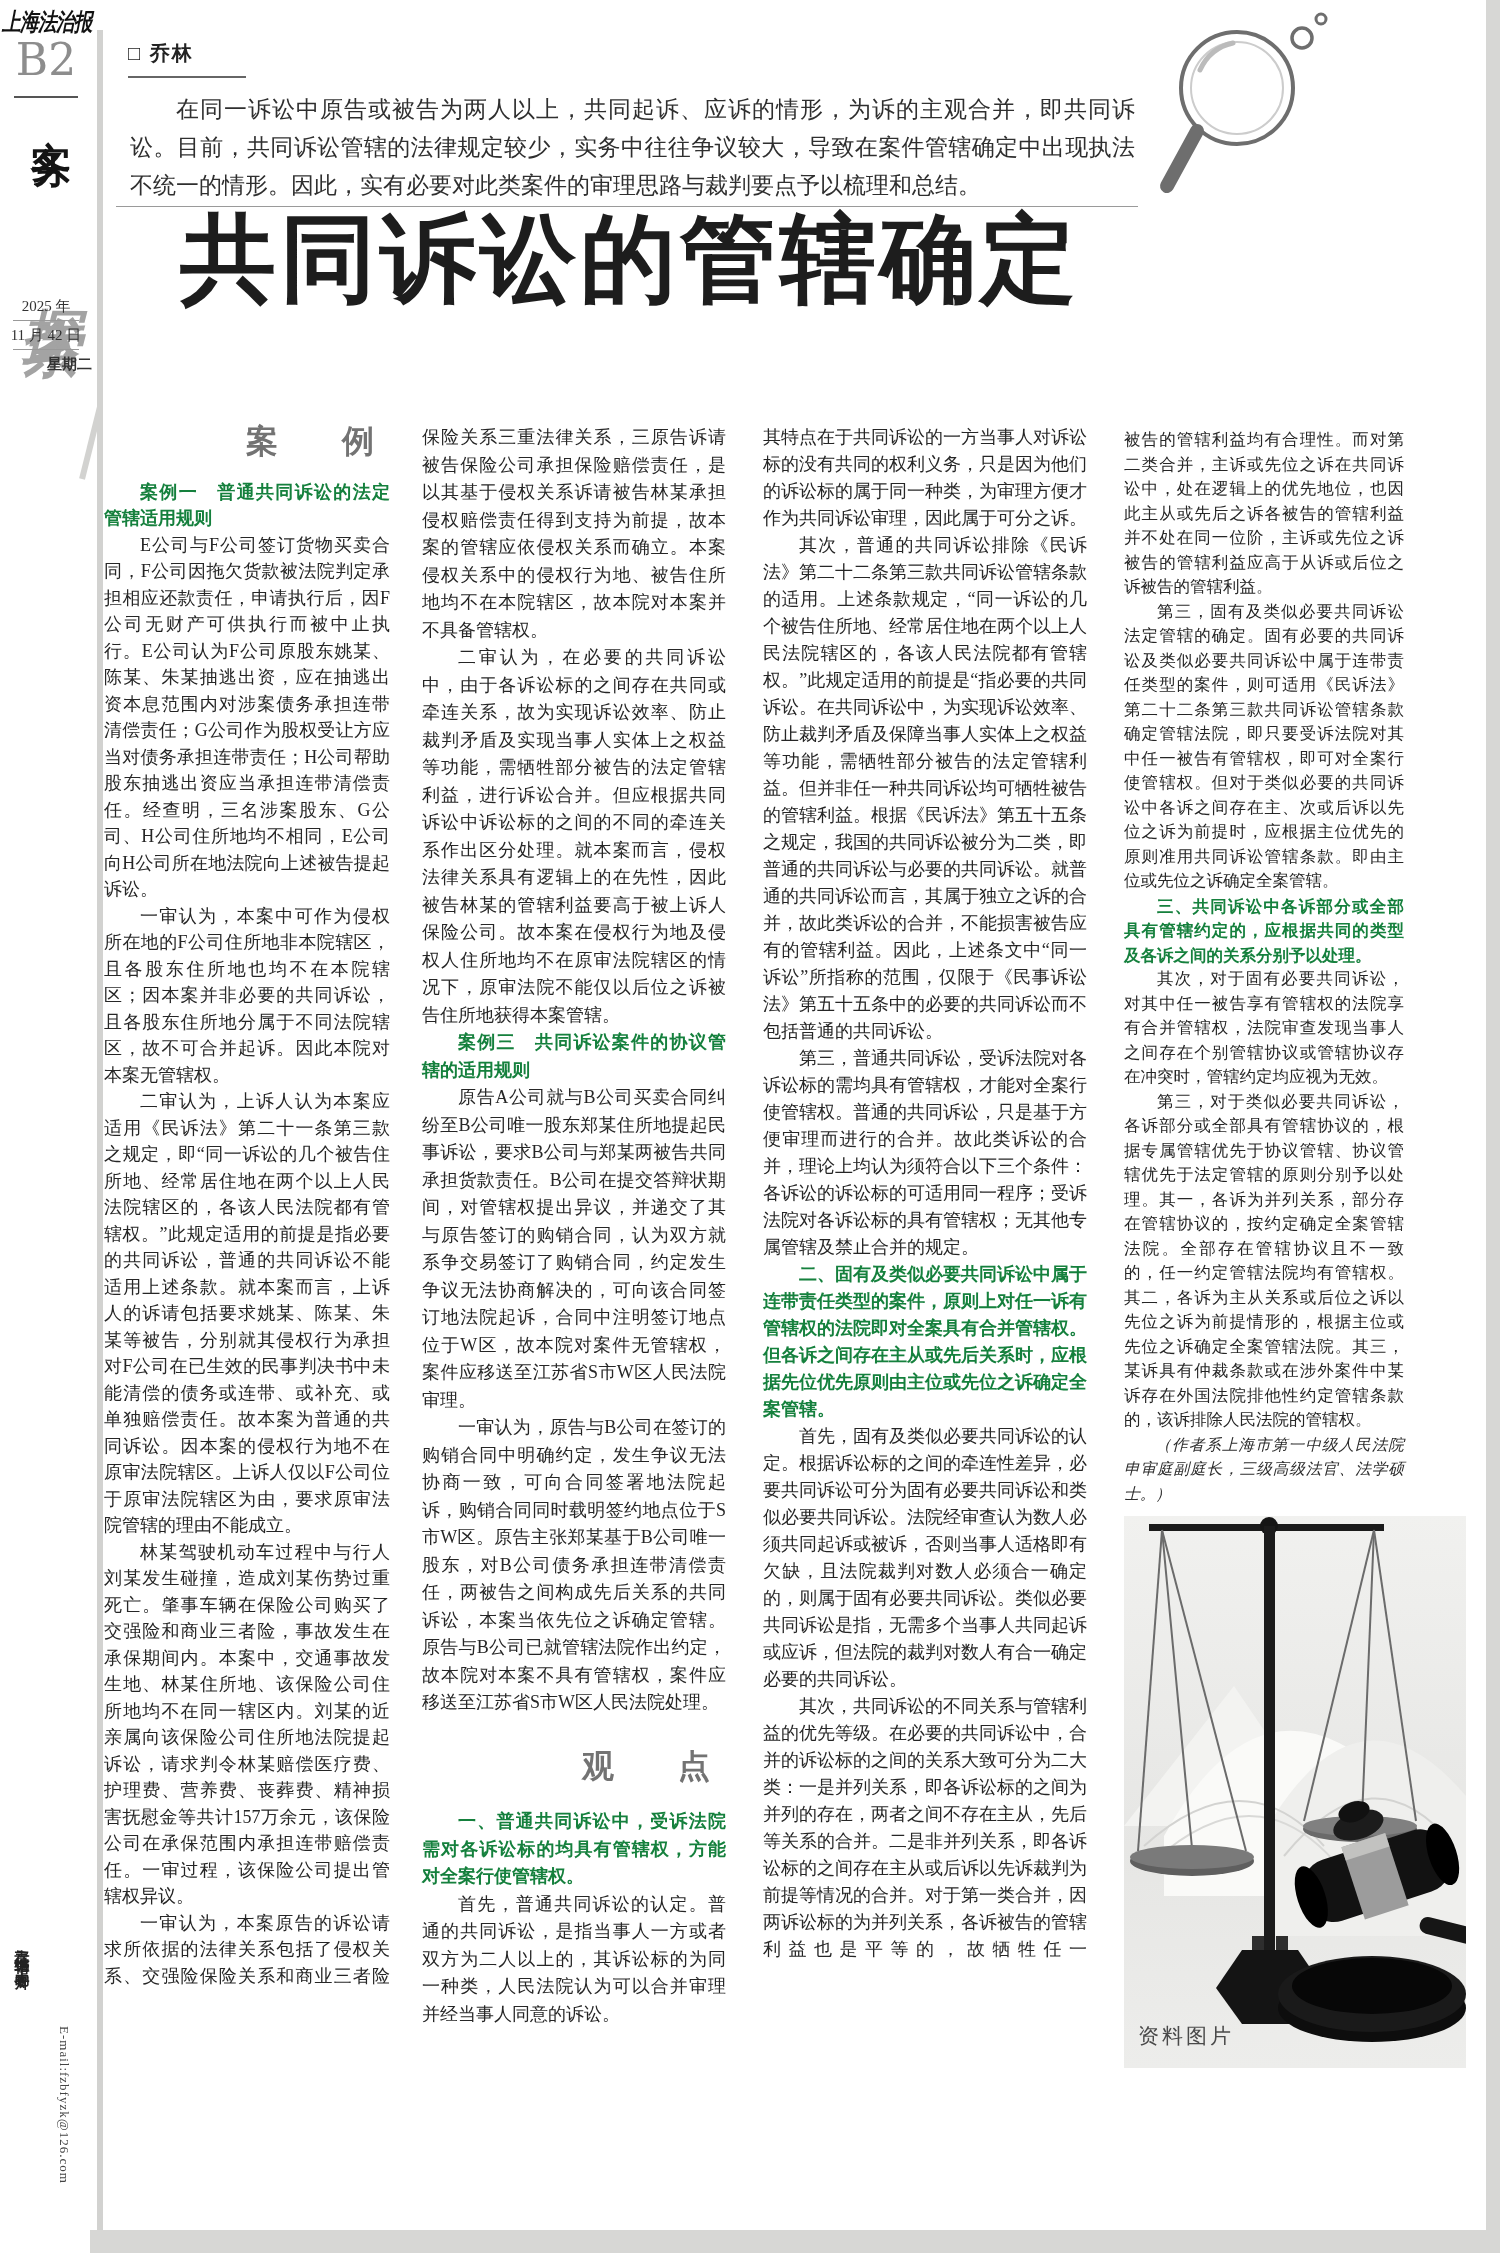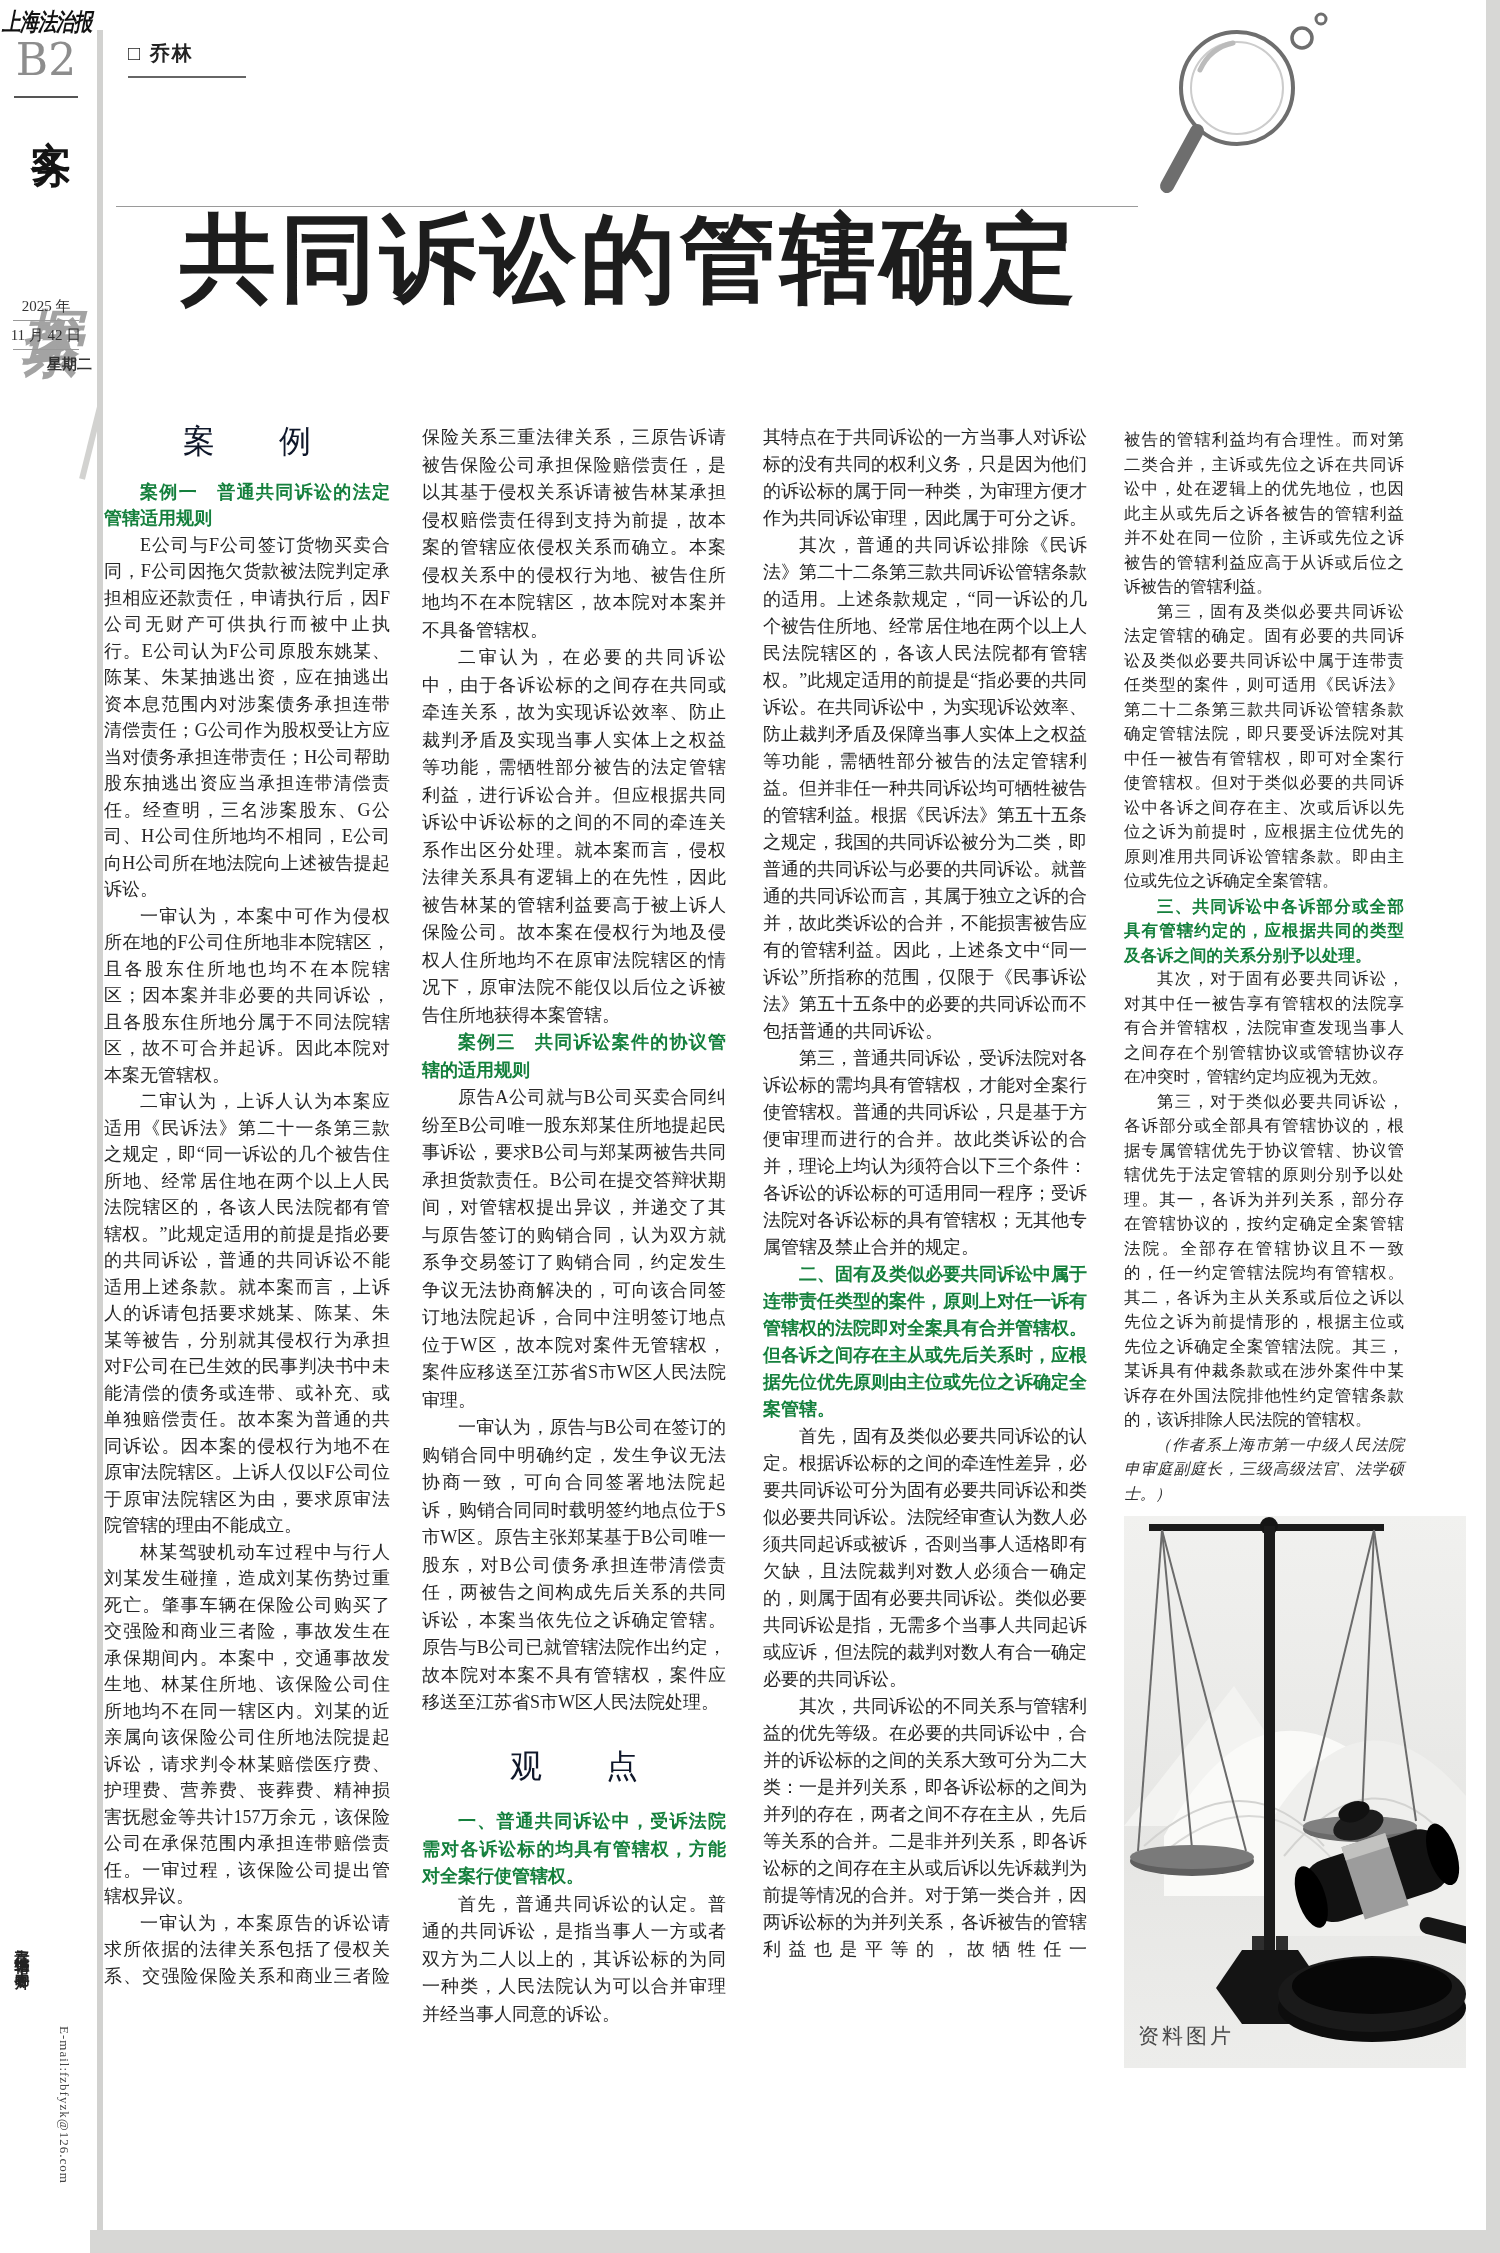--- a/index.html
+++ b/index.html
@@ -45,21 +45,21 @@
   .col{position:absolute;top:424px;font-size:18px;text-align:justify;color:#262626;}
   #col1{left:104px;width:286px;line-height:26.5px;}
   #col2{left:422px;width:304px;line-height:27.5px;}
   #col3{left:763px;width:324px;line-height:27px;}
   #col4{left:1124px;width:280px;top:428px;font-size:16.5px;line-height:24.5px;}
   .col p{margin:0;text-indent:2em;}
   .col p.p-first{text-indent:0;}
   .col p.p-runover{text-align-last:justify;}
   .col p.p-lead{font-family:"Liberation Sans","DejaVu Sans",sans-serif;font-weight:700;color:#15803d;}
   .col p.p-credit{font-style:italic;font-size:.95em;color:#2c2c2c;}
-  .sec-head{font-size:32px;font-weight:400;letter-spacing:16px;text-align:center;color:#0f172a;
+  .sec-head{font-size:32px;font-weight:700;letter-spacing:16px;text-align:right;color:#737373;
         margin:4px 0 24px 0;text-indent:16px;}
   .sec-head.views{margin:36px 0 28px 0;}
   
   .photo{position:relative;width:342px;height:552px;margin-top:10px;}
   .photo svg{display:block;}
   .photo-caption{position:absolute;left:14px;bottom:20px;font-family:"Liberation Sans","DejaVu Sans",sans-serif;
         font-size:21px;color:#4a4a4a;letter-spacing:3px;}
 </style>
 </head>
 <body>
@@ -83,20 +83,21 @@
       <div>11 月 42 日</div>
       <div class="date-rule"></div>
       <div class="weekday">星期二</div>
     </div>
     <div class="editor-v">责任编辑/王睿卿</div>
     <div class="email-v">E-mail:fzbfyzk@126.com</div>
   </div>
 
   <div class="byline">□ 乔林</div>
   <div class="byline-rule"></div>
+  <div class="intro">在同一诉讼中原告或被告为两人以上，共同起诉、应诉的情形，为诉的主观合并，即共同诉讼。目前，共同诉讼管辖的法律规定较少，实务中往往争议较大，导致在案件管辖确定中出现执法不统一的情形。因此，实有必要对此类案件的审理思路与裁判要点予以梳理和总结。</div>
   <div class="intro-rule"></div>
 
   <svg class="magnifier" viewBox="0 0 200 195">
     <circle cx="97" cy="80" r="56" fill="#ffffff" stroke="#6e6e6e" stroke-width="4"></circle>
     <circle cx="97" cy="80" r="46" fill="none" stroke="#cccccc" stroke-width="2"></circle>
     <path d="M60 62 Q70 40 93 35" stroke="#bbbbbb" stroke-width="5" fill="none" stroke-linecap="round"></path>
     <line x1="57" y1="123" x2="27" y2="178" stroke="#6e6e6e" stroke-width="14" stroke-linecap="round"></line>
     <circle cx="162" cy="30" r="10" fill="none" stroke="#6e6e6e" stroke-width="3.5"></circle>
     <circle cx="181" cy="11" r="5" fill="none" stroke="#6e6e6e" stroke-width="3"></circle>
   </svg>

